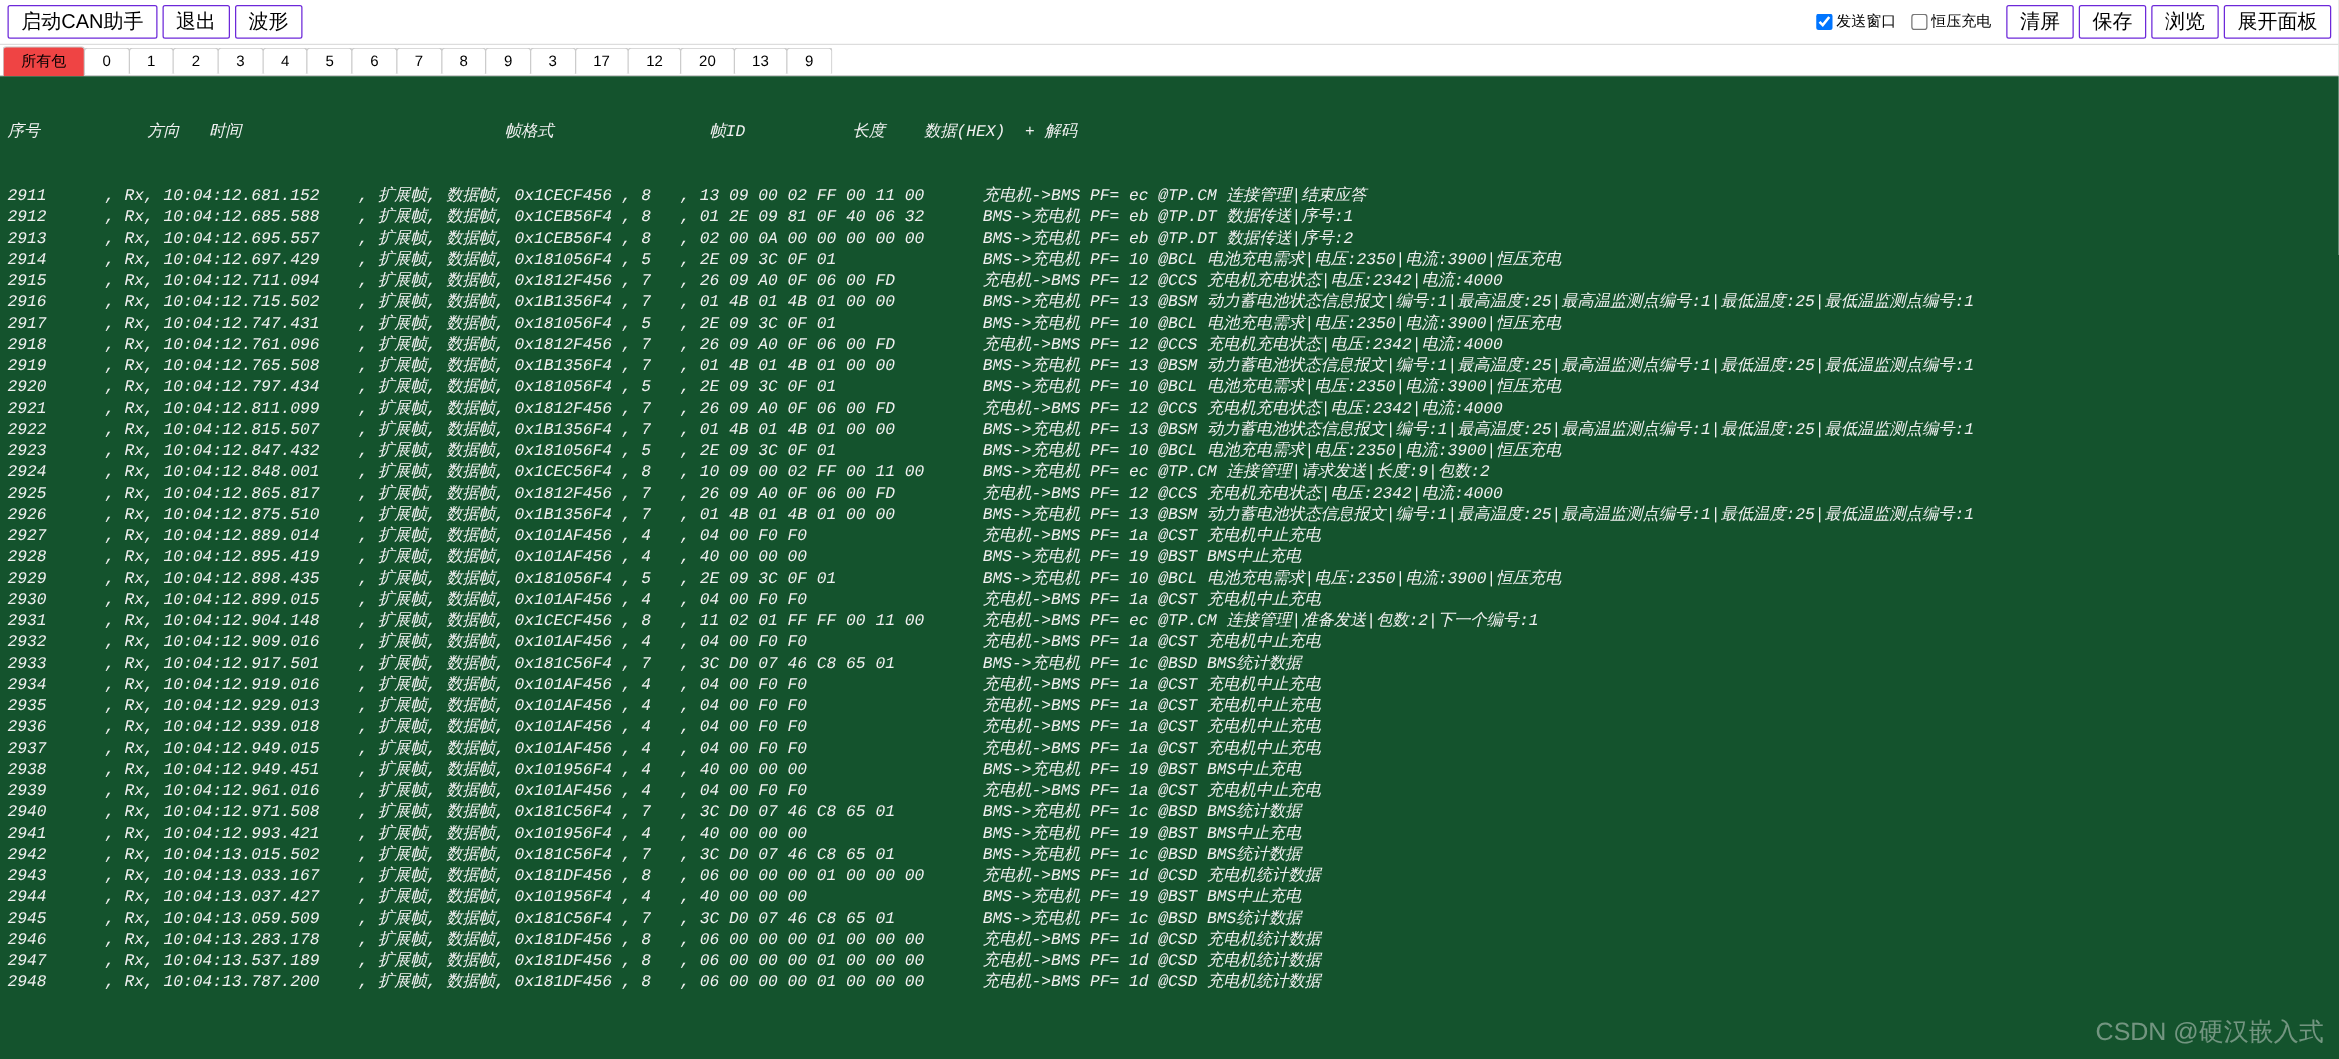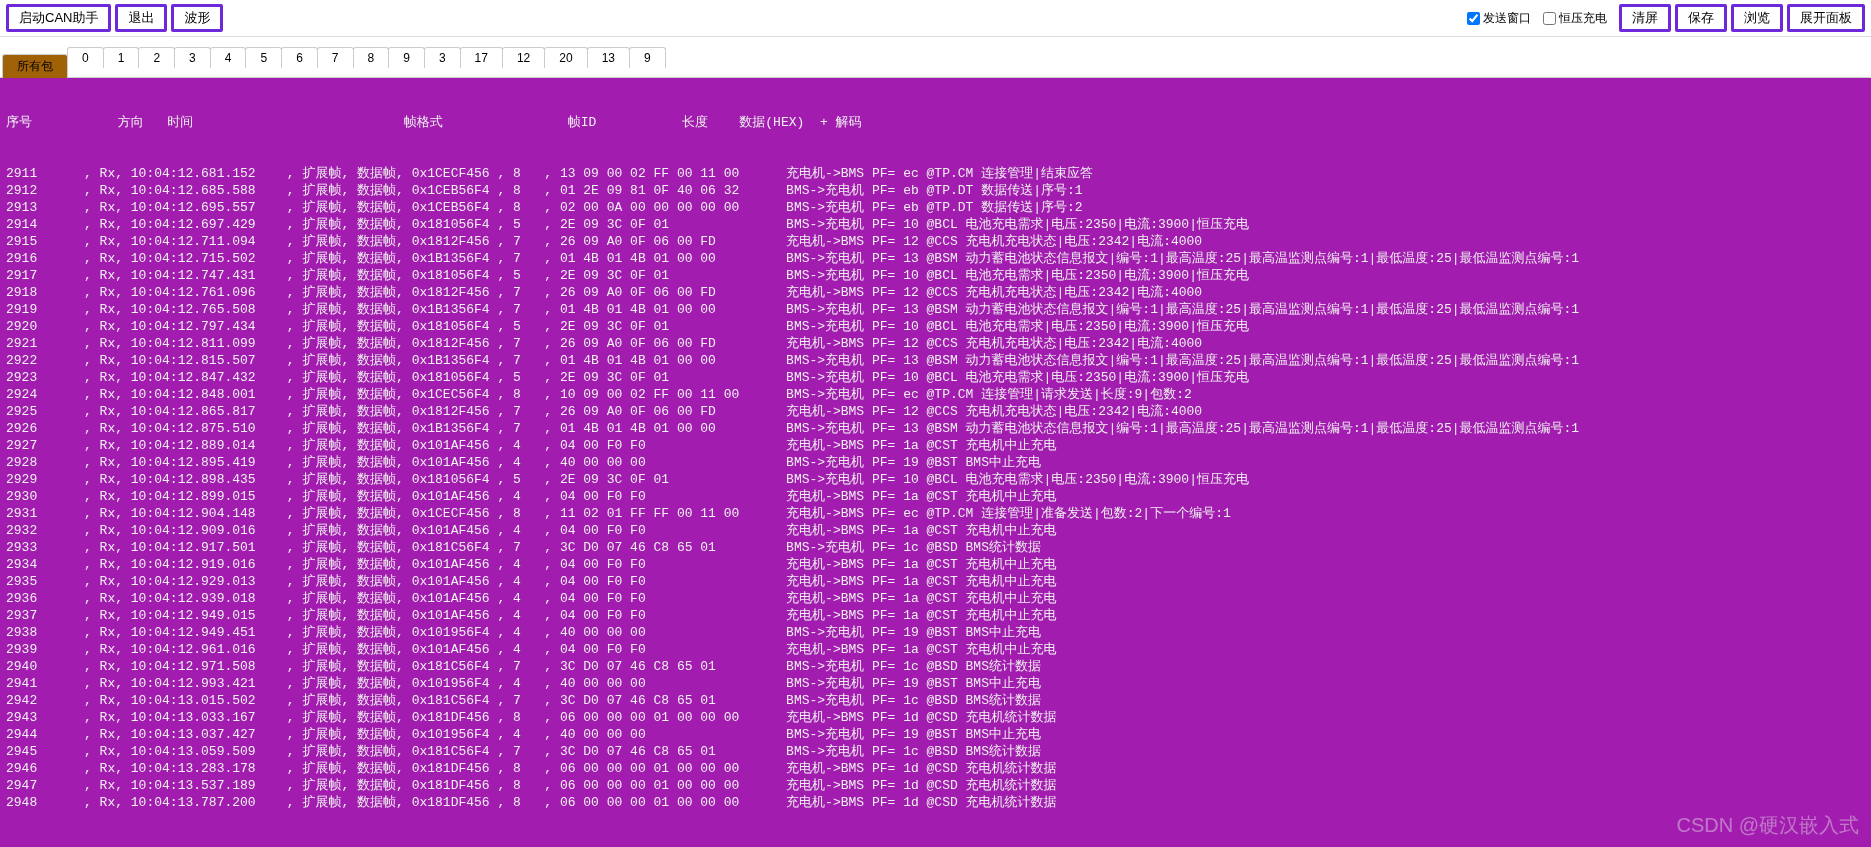--- a/index.html
+++ b/index.html
@@ -16,24 +16,24 @@
 .toolbar {
   display: flex;
   align-items: center;
   padding: 4px 6px;
   gap: 4px;
   background: #fff;
   border-bottom: 1px solid #ddd;
 }
 .toolbar button {
   font-family: inherit;
-  font-size: 13px;
+  font-size: 16px;
   padding: 2px 10px;
   background: #fff;
-  border: 3px solid #6d28d9;
+  border: 1px solid #6d28d9;
   border-radius: 2px;
   cursor: pointer;
 }
 .spacer { flex: 1; }
 .check-wrap {
   display: inline-flex;
   align-items: center;
   gap: 3px;
   margin-right: 8px;
 }
@@ -50,32 +50,33 @@
   border: 1px solid #ccc;
   border-bottom: none;
   background: #fff;
   font-size: 12px;
   cursor: pointer;
   margin-right: -1px;
   border-radius: 3px 3px 0 0;
   min-width: 28px;
   text-align: center;
 }
-.tab.active { background: #a16207; position: relative; top: 1px; margin-top: 16px; }
+.tab.active { background: #ef4444; position: relative; top: 1px; }
 .log-area {
   flex: 1;
-  background: #a21caf;
+  background: #14532d;
   color: #f0f0f0;
   font-family: "Consolas", "Courier New", monospace;
   font-size: 13px;
   line-height: 17px;
   padding: 2px 6px;
   overflow-y: scroll;
   white-space: pre;
   position: relative;
+  font-style: italic;
 }
 .log-header {
   color: #f0f0f0;
   white-space: pre;
 }
 .log-row { white-space: pre; }
 .watermark {
   position: fixed;
   right: 12px;
   bottom: 8px;

